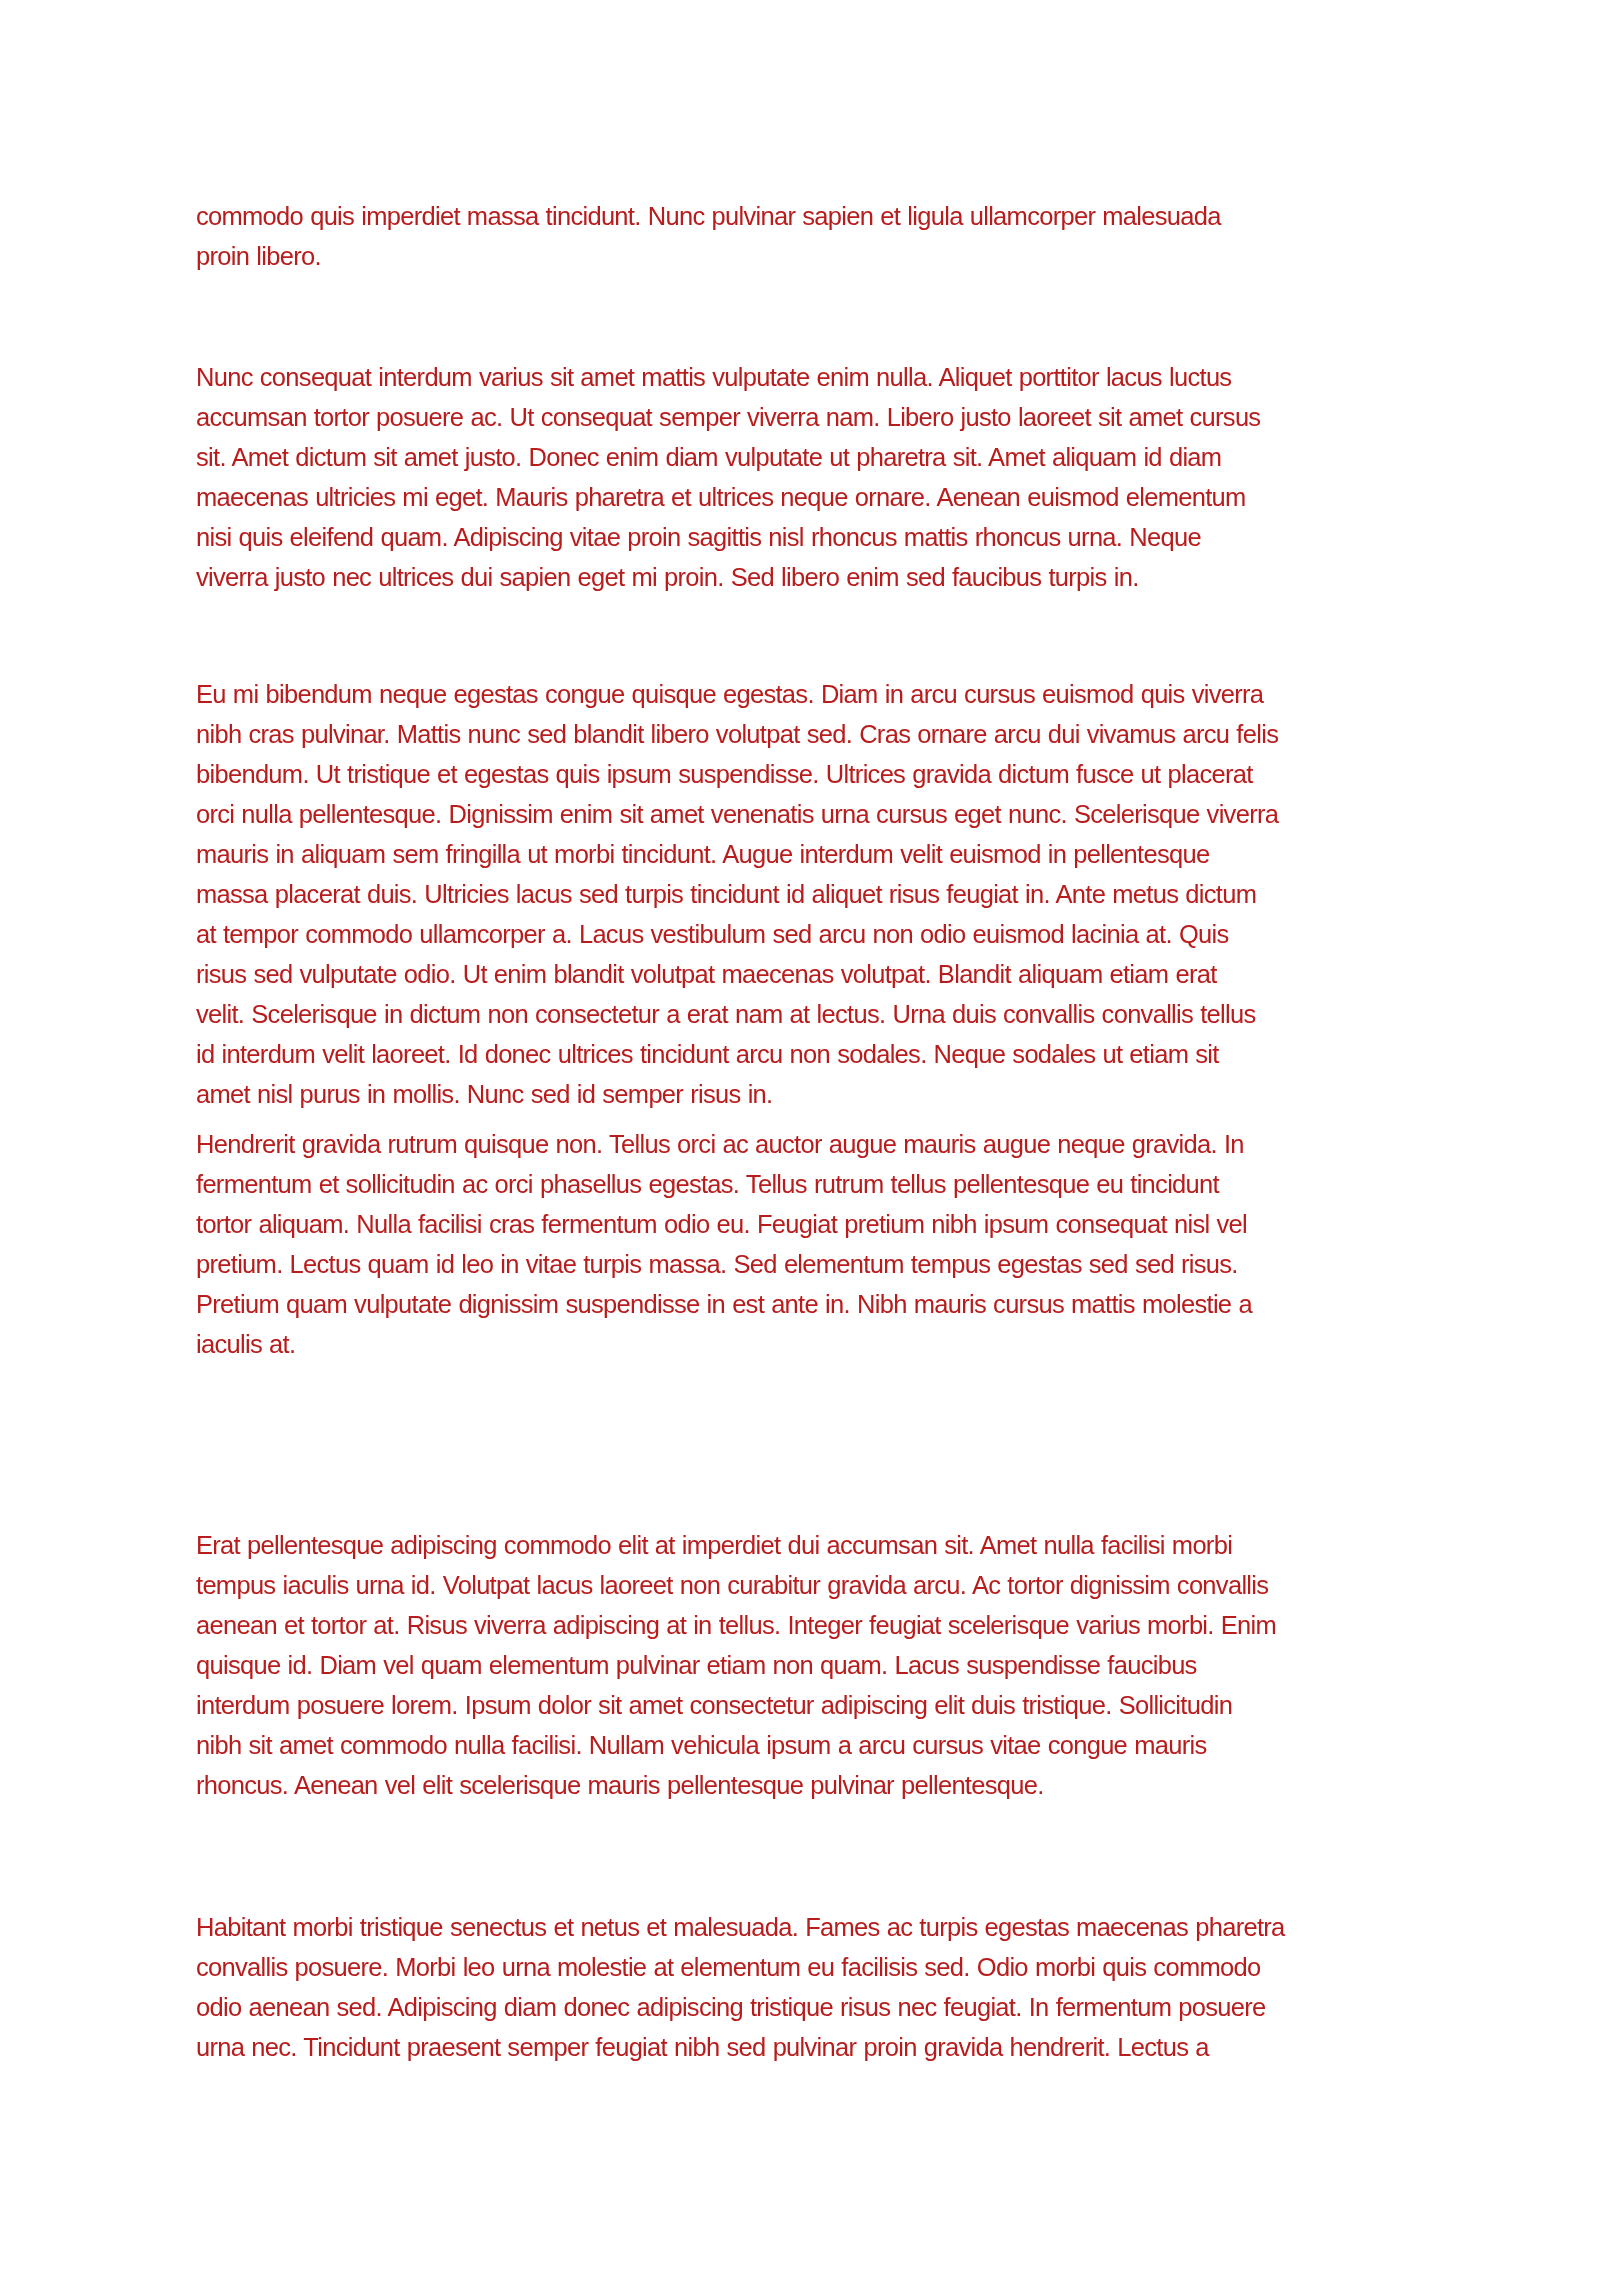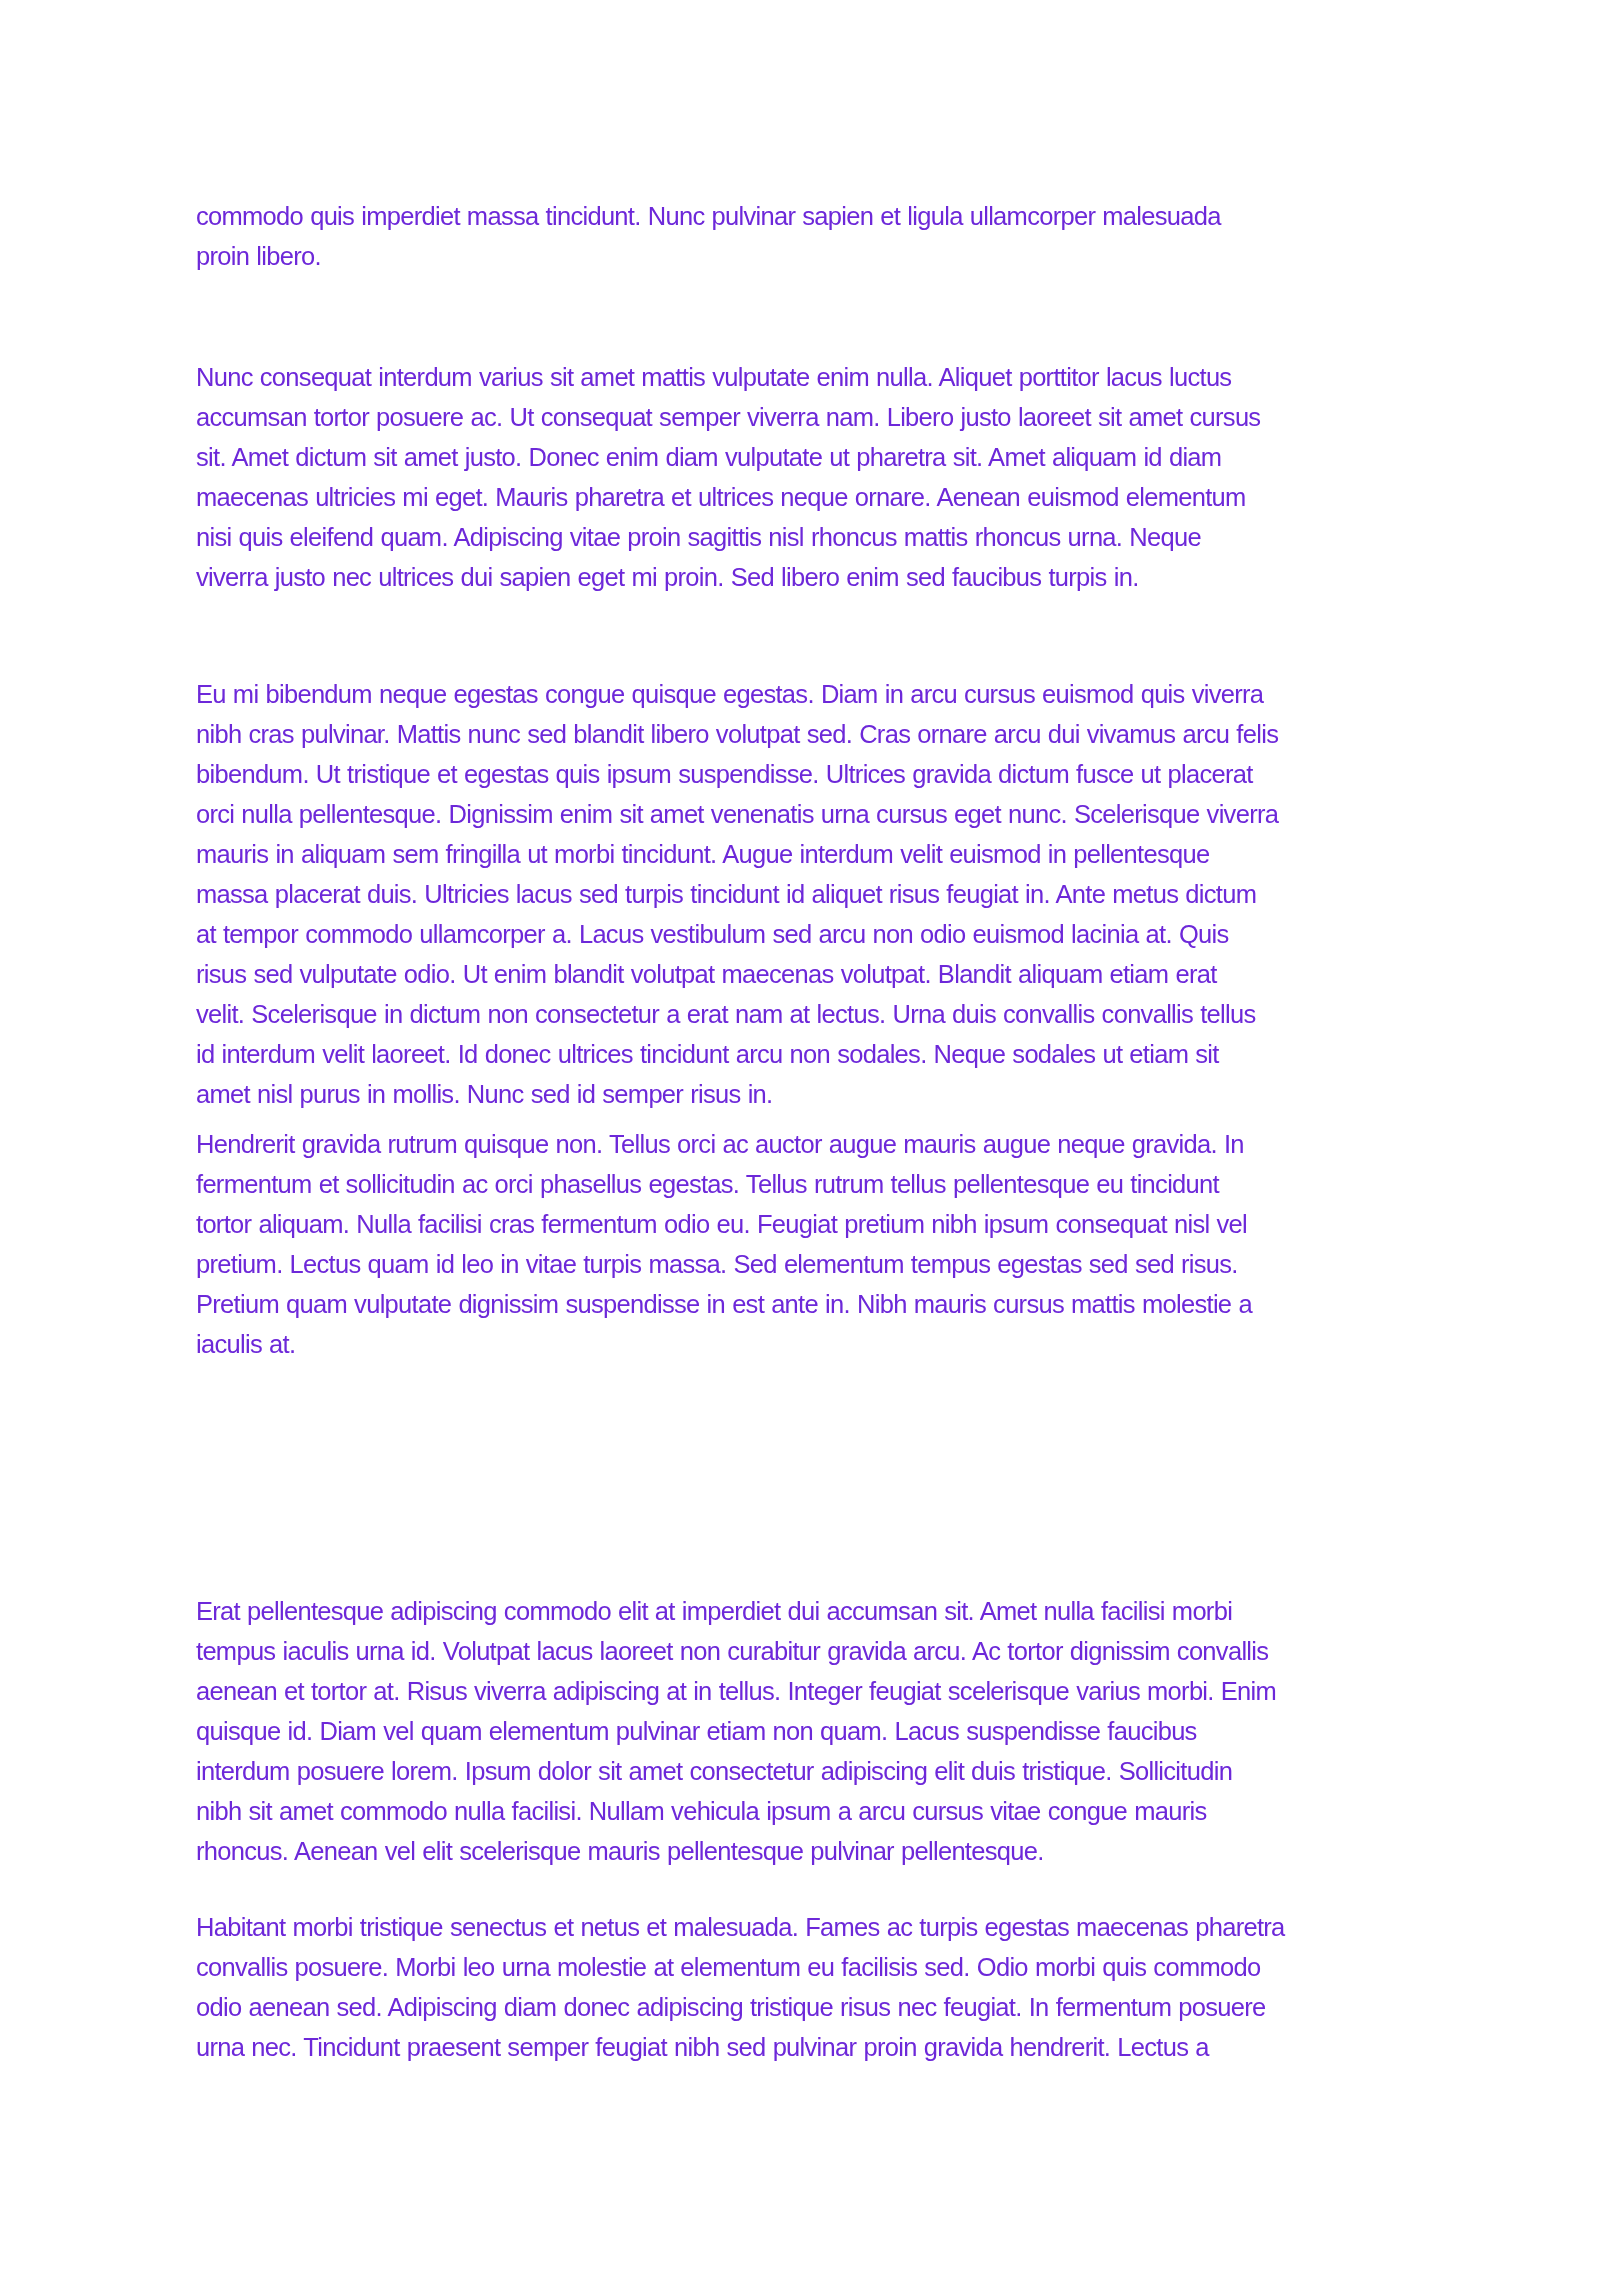--- a/index.html
+++ b/index.html
@@ -18,21 +18,21 @@
     left: 0; top: 0;
     width: 1623px;
     height: 2295px;
     background: #ffffff;
   }
   .paragraph {
     position: absolute;
     left: 196px;
     width: 1243px;
     margin: 0;
-    color: #6d28d9;
+    color: #b91c1c;
     font-family: "Liberation Sans", sans-serif;
     font-size: 25.5px;
     line-height: 40px;
     letter-spacing: -0.7px;
     word-spacing: 0.7px;
   }
   .line {
     display: block;
     white-space: nowrap;
   }
@@ -72,21 +72,21 @@
 
   <p class="paragraph" style="top:1124px;">
     <span class="line">Hendrerit gravida rutrum quisque non. Tellus orci ac auctor augue mauris augue neque gravida. In</span>
     <span class="line">fermentum et sollicitudin ac orci phasellus egestas. Tellus rutrum tellus pellentesque eu tincidunt</span>
     <span class="line">tortor aliquam. Nulla facilisi cras fermentum odio eu. Feugiat pretium nibh ipsum consequat nisl vel</span>
     <span class="line">pretium. Lectus quam id leo in vitae turpis massa. Sed elementum tempus egestas sed sed risus.</span>
     <span class="line">Pretium quam vulputate dignissim suspendisse in est ante in. Nibh mauris cursus mattis molestie a</span>
     <span class="line">iaculis at.</span>
   </p>
 
-  <p class="paragraph" style="top:1591px;">
+  <p class="paragraph" style="top:1525px;">
     <span class="line">Erat pellentesque adipiscing commodo elit at imperdiet dui accumsan sit. Amet nulla facilisi morbi</span>
     <span class="line">tempus iaculis urna id. Volutpat lacus laoreet non curabitur gravida arcu. Ac tortor dignissim convallis</span>
     <span class="line">aenean et tortor at. Risus viverra adipiscing at in tellus. Integer feugiat scelerisque varius morbi. Enim</span>
     <span class="line">quisque id. Diam vel quam elementum pulvinar etiam non quam. Lacus suspendisse faucibus</span>
     <span class="line">interdum posuere lorem. Ipsum dolor sit amet consectetur adipiscing elit duis tristique. Sollicitudin</span>
     <span class="line">nibh sit amet commodo nulla facilisi. Nullam vehicula ipsum a arcu cursus vitae congue mauris</span>
     <span class="line">rhoncus. Aenean vel elit scelerisque mauris pellentesque pulvinar pellentesque.</span>
   </p>
 
   <p class="paragraph" style="top:1907px;">

